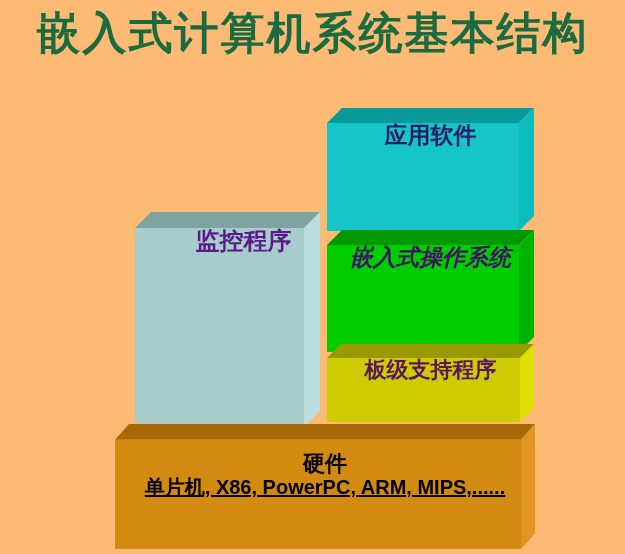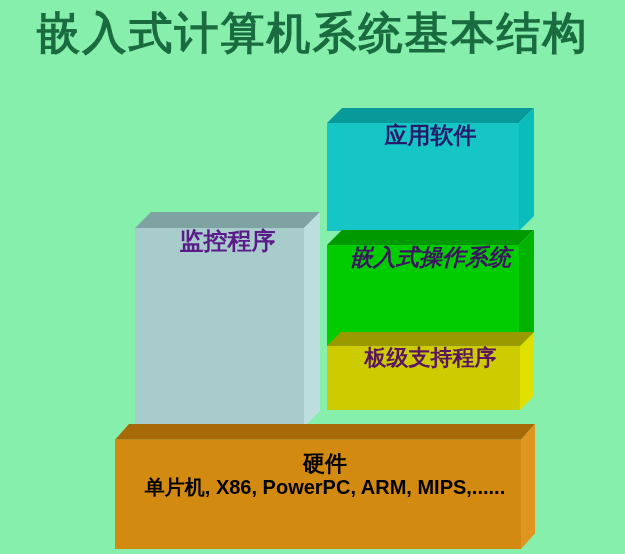--- a/index.html
+++ b/index.html
@@ -4,21 +4,21 @@
 <style>
   html, body {
     margin: 0;
     padding: 0;
     background: #ffffff;
   }
   #page {
     position: relative;
     width: 625px;
     height: 554px;
-    background: #86efac;
+    background: #fdba74;
     overflow: hidden;
     font-family: "Liberation Serif", "DejaVu Serif", serif;
   }
 
   
   #title {
     position: absolute;
     left: 0;
     top: 12px;
     width: 625px;
@@ -52,39 +52,39 @@
     display: flex;
     flex-direction: column;
     align-items: center;
     justify-content: flex-start;
     font-family: "Liberation Serif", "DejaVu Serif", serif;
     font-weight: bold;
     white-space: nowrap;
     pointer-events: none;
   }
   .lbl-main { line-height: 1.1; }
-  .lbl-sub  { line-height: 1.15; }
+  .lbl-sub  { line-height: 1.15; text-decoration: underline; }
 </style>
 </head>
 <body>
 
 <div id="page">
 
   <div id="title">嵌入式计算机系统基本结构</div>
 
   <div class="block" style="left:135px; top:212px; width:185px; height:215px;">
     <svg class="blk-top" viewBox="0 0 185 215" preserveAspectRatio="none">
 
       <polygon points="0,16 16,0 185,0 169,16" fill="#7fa3a3"></polygon>
 
       <polygon points="169,16 185,0 185,199 169,215" fill="#bcdede"></polygon>
 
       <rect x="0" y="16" width="169" height="199" fill="#a8cbcb"></rect>
     </svg>
-    <div class="blk-label" style="padding-right:16px; padding-top:16px;">
+    <div class="blk-label" style="padding-right:16px; padding-top:16px;padding-left:16px;">
       <span class="lbl-main" style="font-size:24px; color:#5b1a8a;">监控程序</span>
     </div>
   </div>
 
   <div class="block" style="left:327px; top:108px; width:207px; height:123px;">
     <svg class="blk-top" viewBox="0 0 207 123" preserveAspectRatio="none">
       <polygon points="0,15 15,0 207,0 192,15" fill="#089a9a"></polygon>
       <polygon points="192,15 207,0 207,108 192,123" fill="#0bbcbc"></polygon>
       <rect x="0" y="15" width="192" height="108" fill="#16c6c6"></rect>
     </svg>
@@ -97,21 +97,21 @@
     <svg class="blk-top" viewBox="0 0 207 122" preserveAspectRatio="none">
       <polygon points="0,15 15,0 207,0 192,15" fill="#009900"></polygon>
       <polygon points="192,15 207,0 207,107 192,122" fill="#00b300"></polygon>
       <rect x="0" y="15" width="192" height="107" fill="#00cc00"></rect>
     </svg>
     <div class="blk-label" style="padding-right:15px; padding-top:15px;">
       <span class="lbl-main" style="font-size:23px; color:#3b1560;">嵌入式操作系统</span>
     </div>
   </div>
 
-  <div class="block" style="left:327px; top:332px; width:207px; height:78px;">
+  <div class="block" style="left:327px; top:344px; width:207px; height:78px;">
     <svg class="blk-top" viewBox="0 0 207 78" preserveAspectRatio="none">
       <polygon points="0,14 14,0 207,0 193,14" fill="#999900"></polygon>
       <polygon points="193,14 207,0 207,64 193,78" fill="#e0e000"></polygon>
       <rect x="0" y="14" width="193" height="64" fill="#cccc00"></rect>
     </svg>
     <div class="blk-label" style="padding-right:14px; padding-top:14px;">
       <span class="lbl-main" style="font-size:22px; color:#5b1560;">板级支持程序</span>
     </div>
   </div>
 

